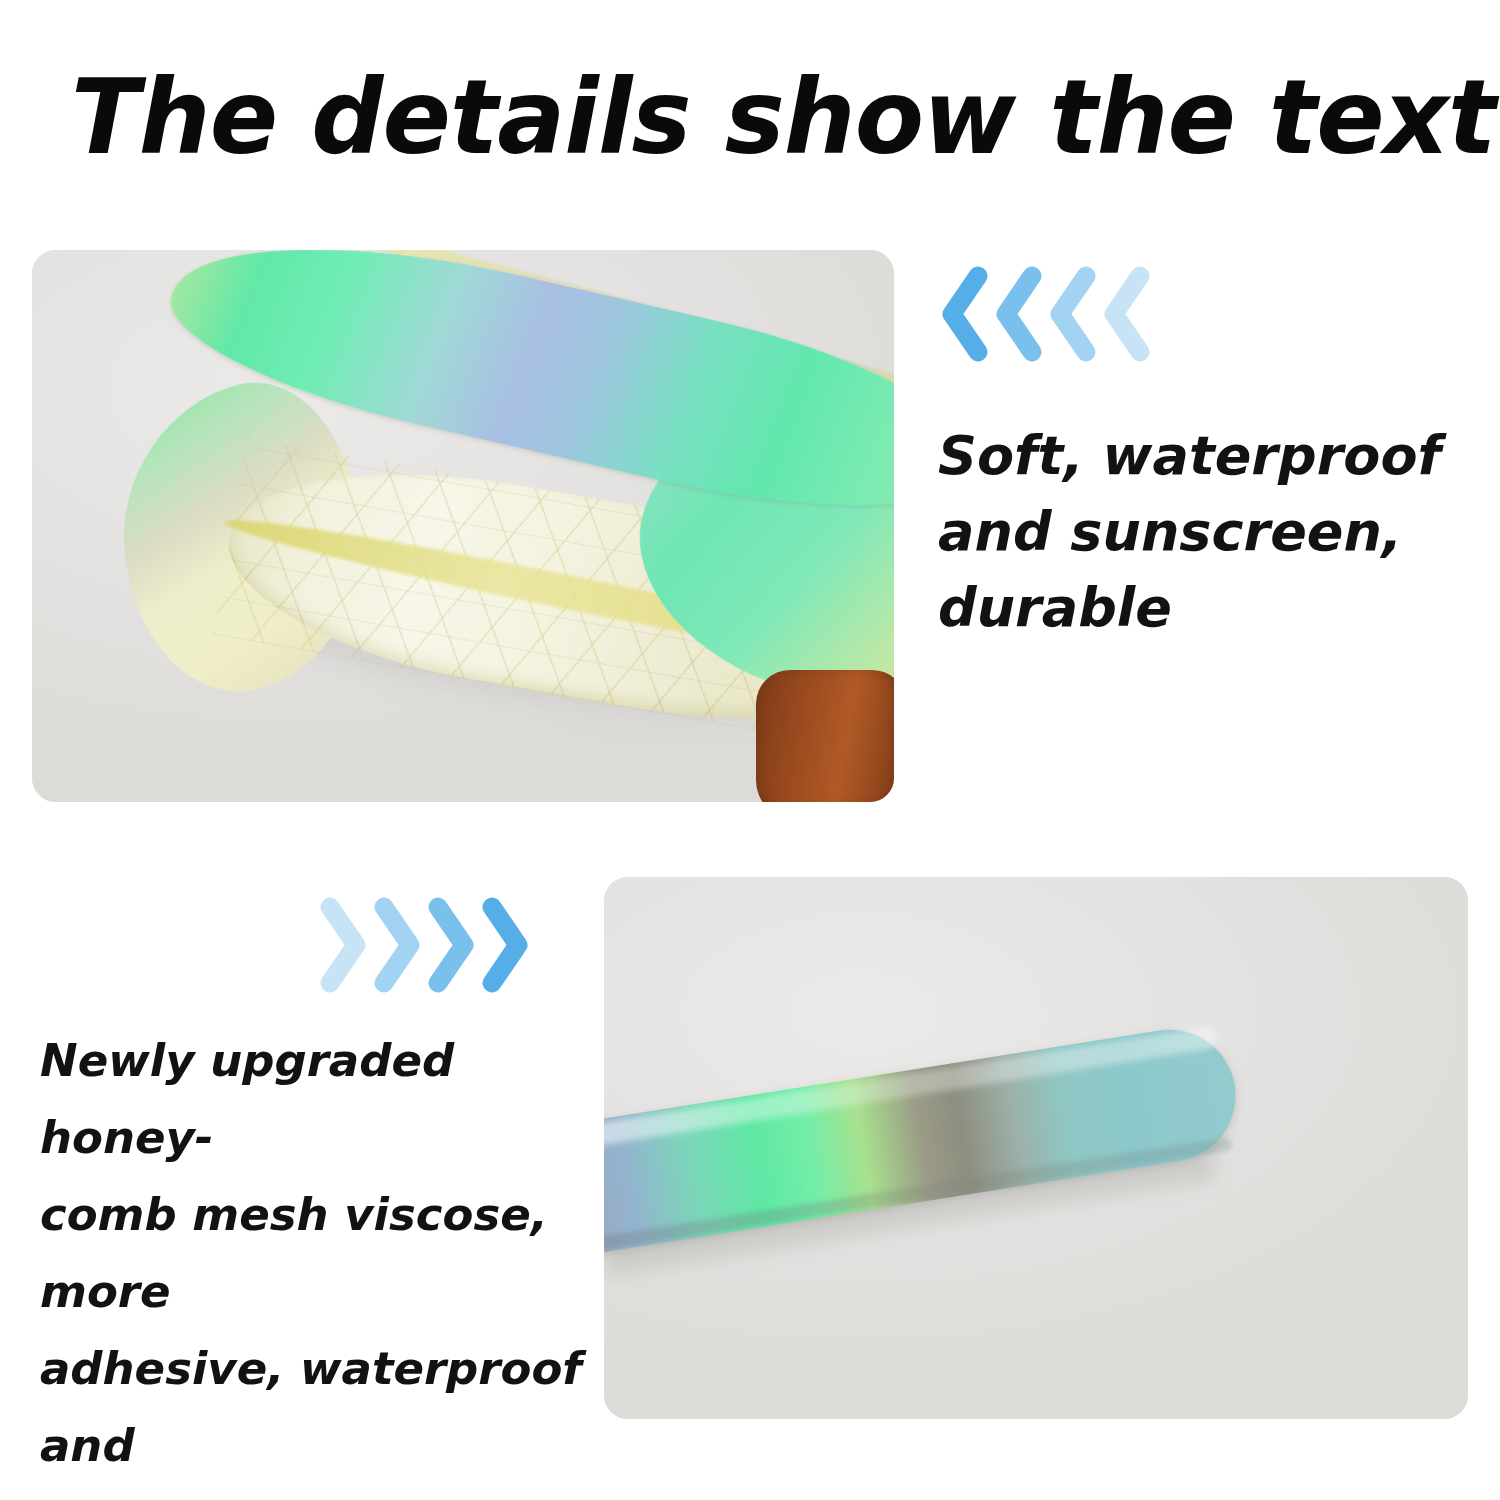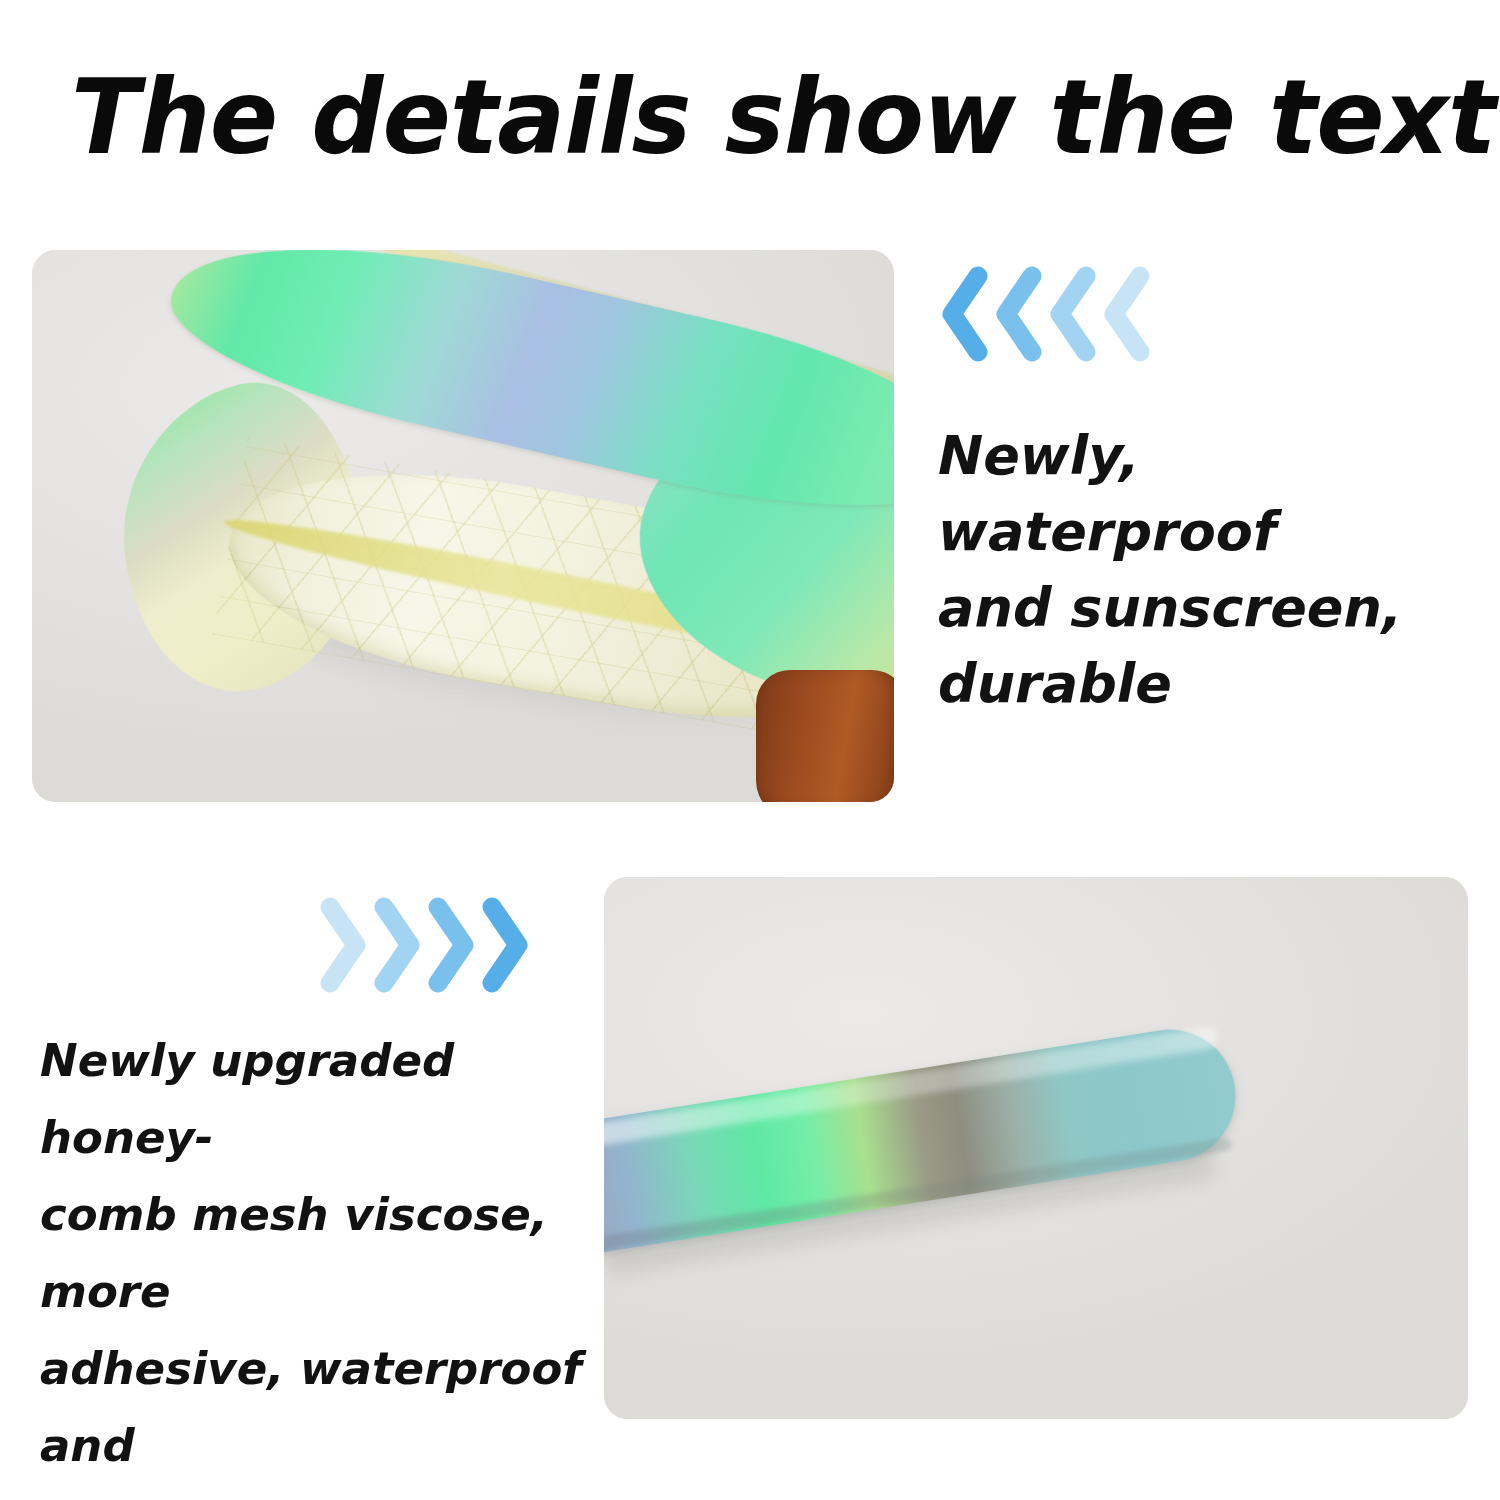--- a/index.html
+++ b/index.html
@@ -372,21 +372,21 @@
       </svg>
     </span>
     <span class="chev">
       <svg viewBox="0 0 52 100" xmlns="http://www.w3.org/2000/svg">
         <polyline points="40,12 14,50 40,88" fill="none" stroke="#55aee8" stroke-opacity="0.33" stroke-width="19" stroke-linecap="round" stroke-linejoin="round"></polyline>
       </svg>
     </span>
   </div>
 
   <div class="caption" id="caption-top-right">
-    <p>Newly, waterproof
+    <p>Soft, waterproof
 and sunscreen,
 durable</p>
   </div>
 
   <div class="chevrons" id="chevrons-right">
     <span class="chev">
       <svg viewBox="0 0 52 100" xmlns="http://www.w3.org/2000/svg">
         <polyline points="12,12 38,50 12,88" fill="none" stroke="#55aee8" stroke-opacity="0.33" stroke-width="19" stroke-linecap="round" stroke-linejoin="round"></polyline>
       </svg>
     </span>

